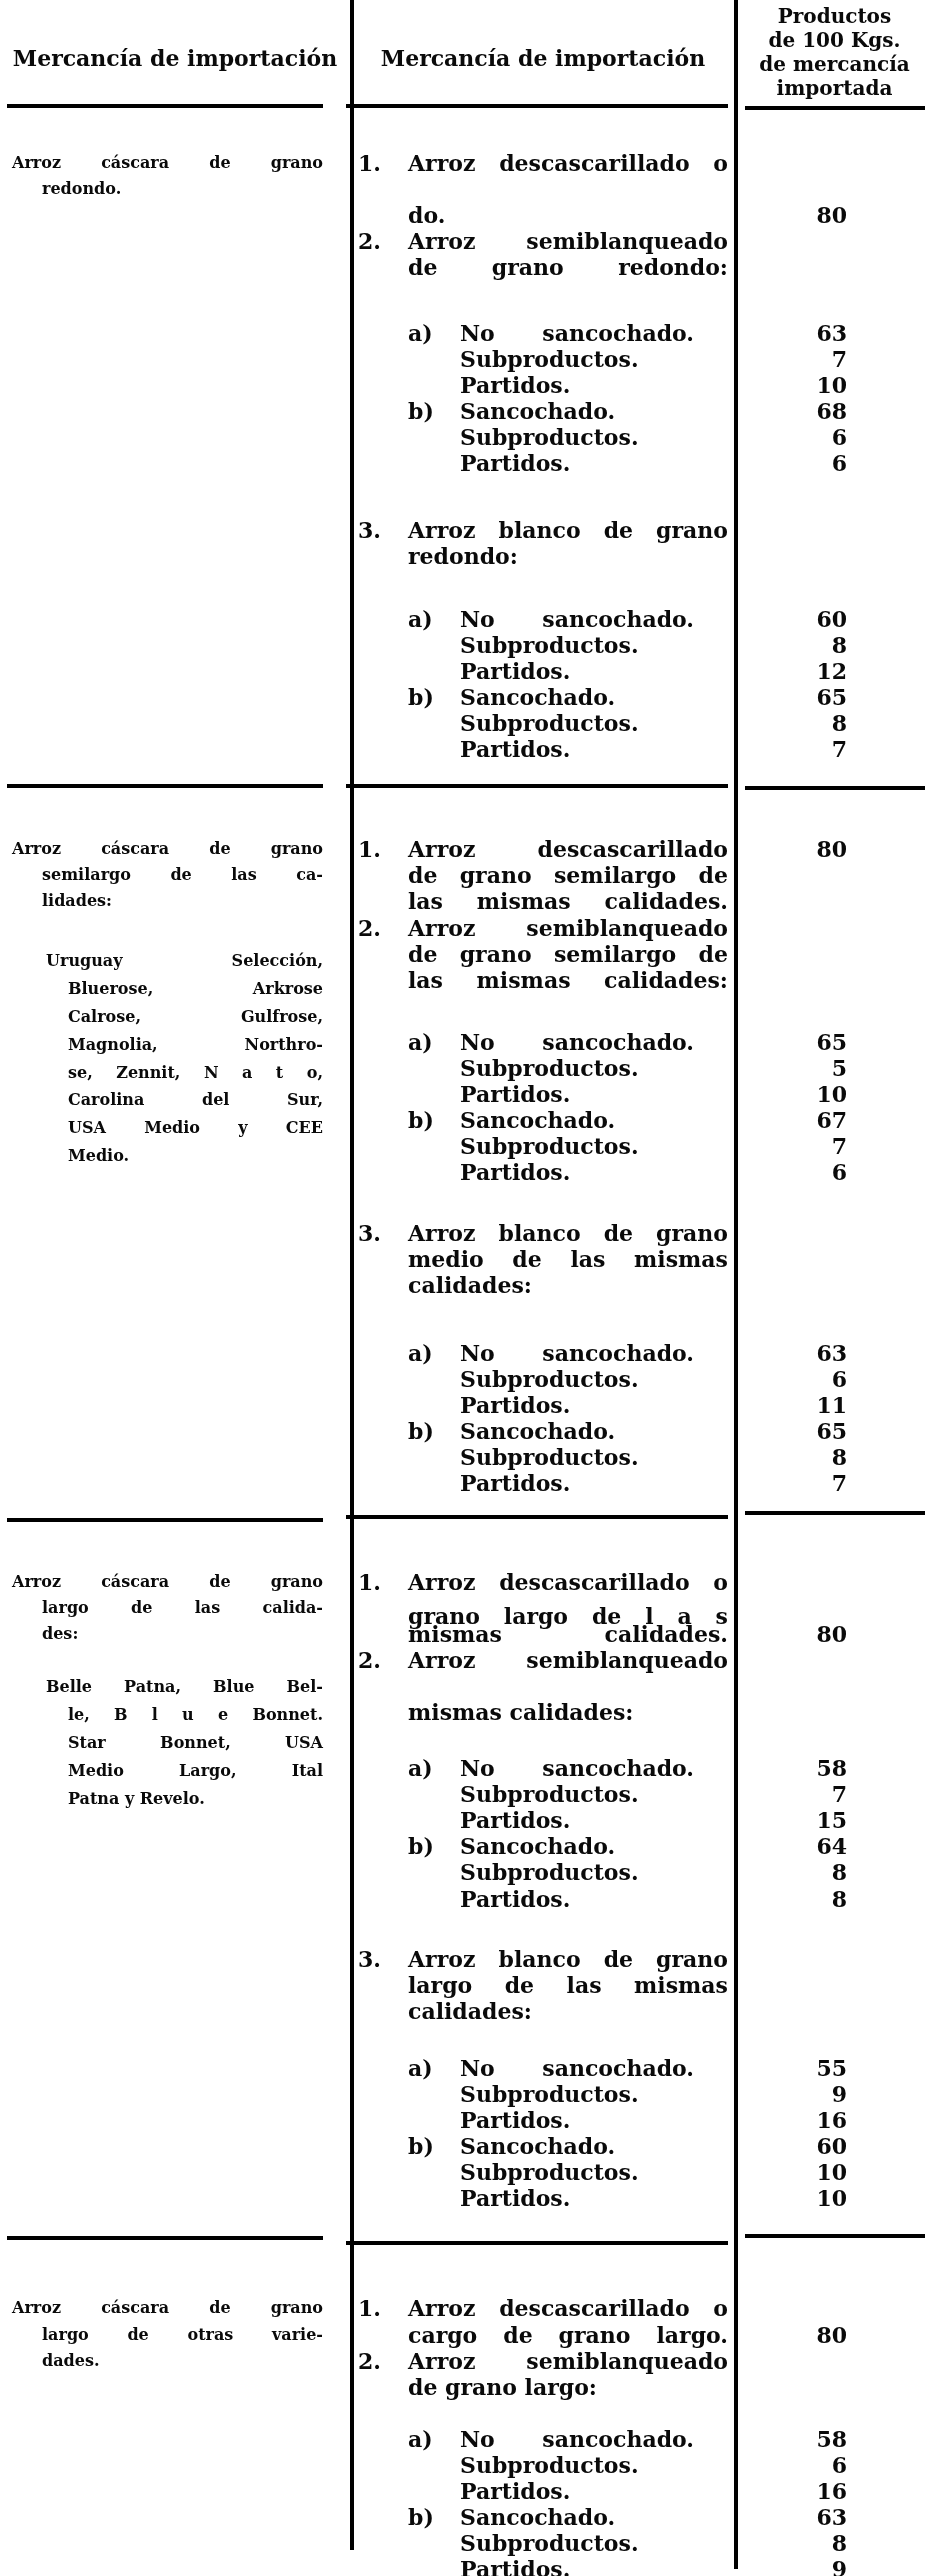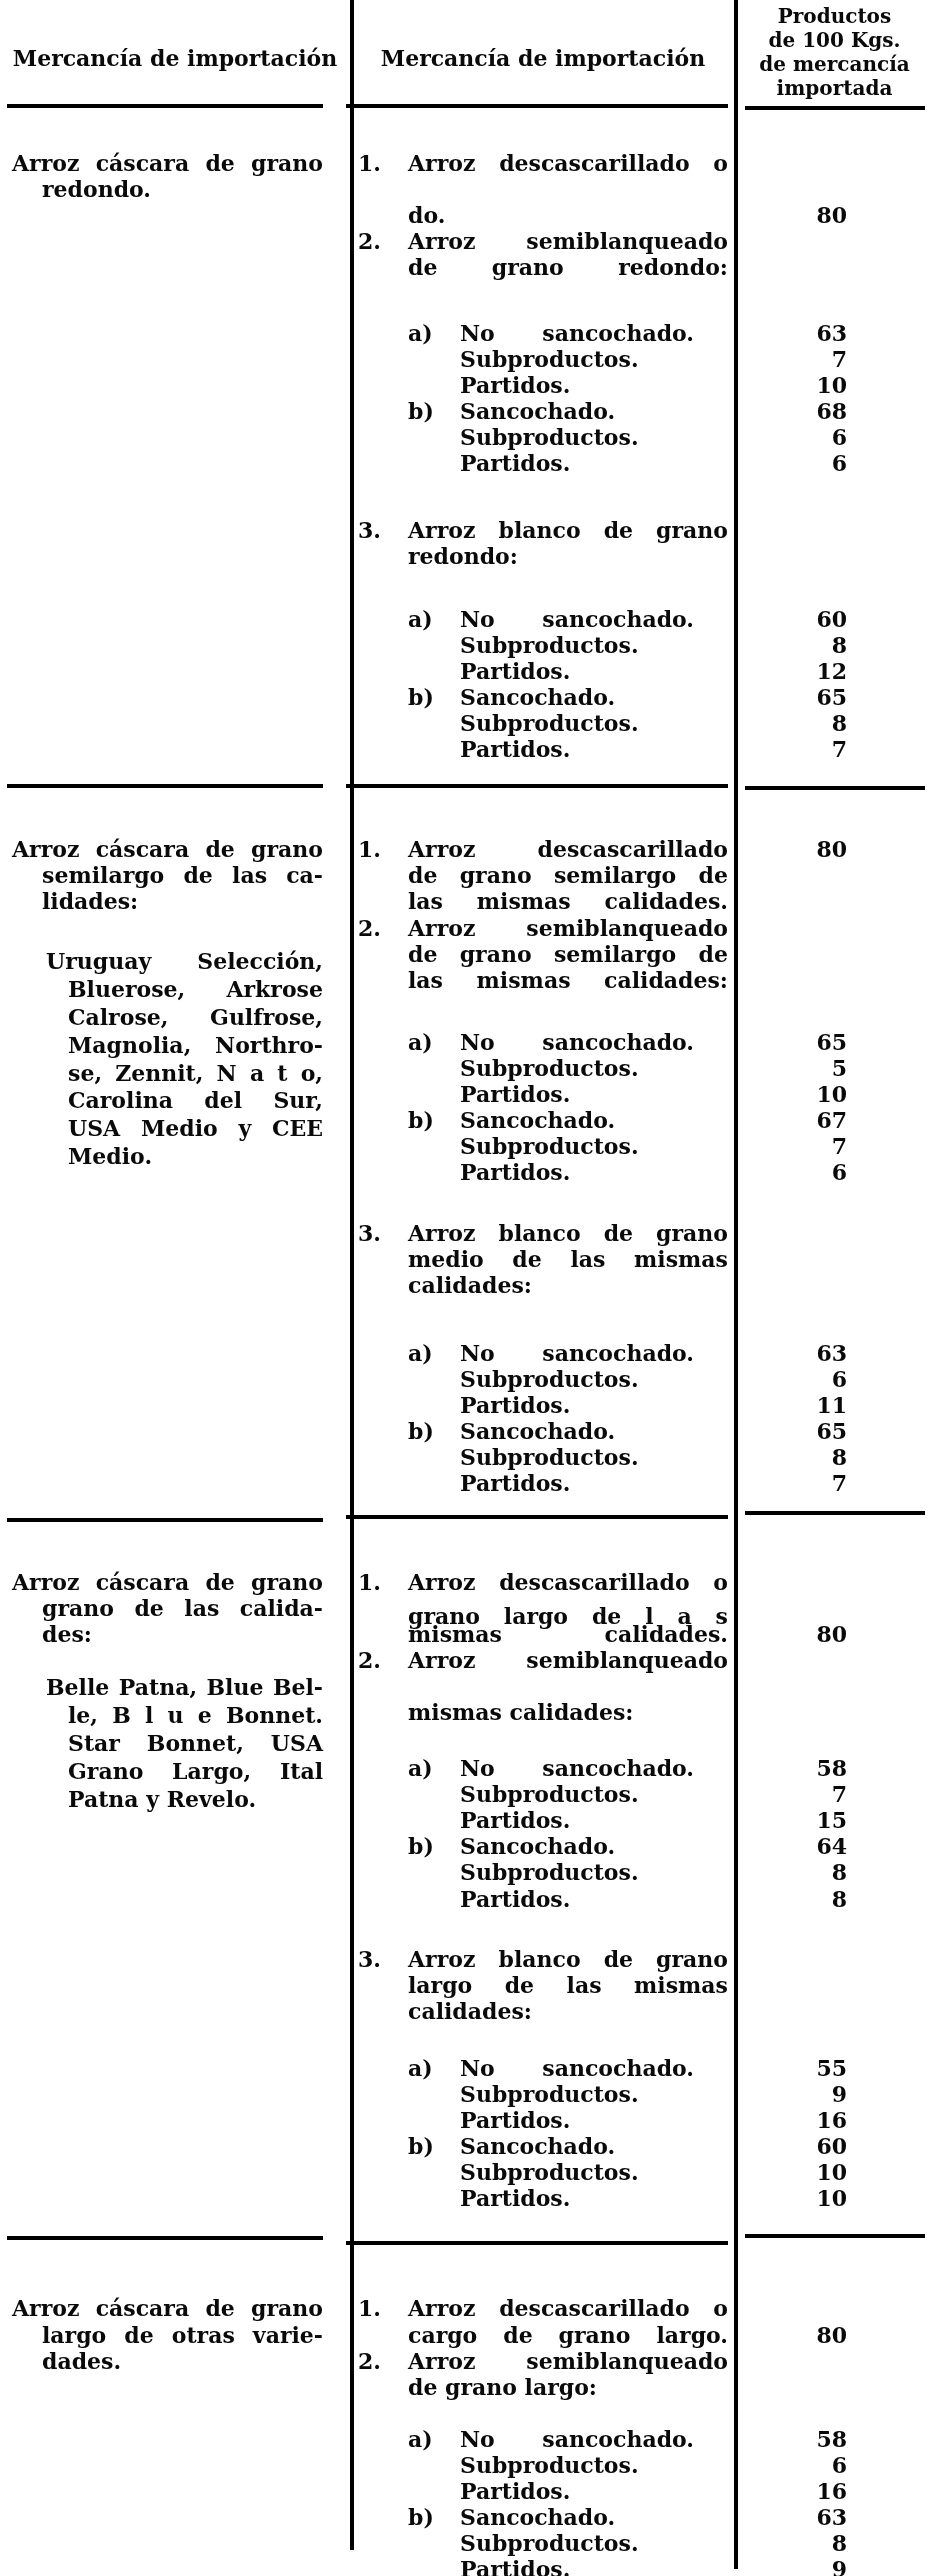--- a/index.html
+++ b/index.html
@@ -9,21 +9,21 @@
   
   .vrule{position:absolute;background:#000;}
   
   .hrule{position:absolute;background:#000;height:4.3px;}
   
   .hdr{position:absolute;font-size:22px;text-align:center;line-height:26px;}
   #hdr1{left:0;width:350px;top:45px;}
   #hdr2{left:353px;width:380px;top:45px;}
   #hdr3{left:734px;width:201px;top:3.5px;font-size:20px;line-height:24px;}
   
-  .ln{position:absolute;font-size:22px;line-height:26px;white-space:nowrap;}
+  .ln{position:absolute;font-size:16px;line-height:26px;white-space:nowrap;}
   .ln.i0{left:12px;width:311px;}
   .ln.i1{left:42px;width:281px;}
   .ln.i2{left:46px;width:277px;}
   .ln.i3{left:68px;width:255px;}
   .row{position:absolute;left:0;top:0;width:935px;height:26px;font-size:22px;line-height:26px;}
   .row .num{position:absolute;left:358px;width:43px;}
   .row .sub{position:absolute;left:408px;width:43px;}
   .row .txt{position:absolute;white-space:nowrap;}
   .row .txt.l1{left:408px;width:320px;}
   .row .txt.l2{left:460px;width:234px;}
@@ -72,26 +72,26 @@
       <div class="ln i1" style="top: 888px;">lidades:</div>
       <div class="ln i2 j" style="top: 948px;">Uruguay Selección,</div>
       <div class="ln i3 j" style="top: 976px;">Bluerose, Arkrose</div>
       <div class="ln i3 j" style="top: 1004px;">Calrose, Gulfrose,</div>
       <div class="ln i3 j" style="top: 1032px;">Magnolia, Northro-</div>
       <div class="ln i3 j" style="top: 1060px;">se, Zennit, N a t o,</div>
       <div class="ln i3 j" style="top: 1087px;">Carolina del Sur,</div>
       <div class="ln i3 j" style="top: 1115px;">USA Medio y CEE</div>
       <div class="ln i3" style="top: 1143px;">Medio.</div>
       <div class="ln i0 j" style="top: 1569px;">Arroz cáscara de grano</div>
-      <div class="ln i1 j" style="top: 1595px;">grano de las calida-</div>
+      <div class="ln i1 j" style="top: 1595px;">largo de las calida-</div>
       <div class="ln i1" style="top: 1621px;">des:</div>
       <div class="ln i2 j" style="top: 1674px;">Belle Patna, Blue Bel-</div>
       <div class="ln i3 j" style="top: 1702px;">le, B l u e Bonnet.</div>
       <div class="ln i3 j" style="top: 1730px;">Star Bonnet, USA</div>
-      <div class="ln i3 j" style="top: 1758px;">Grano Largo, Ital</div>
+      <div class="ln i3 j" style="top: 1758px;">Medio Largo, Ital</div>
       <div class="ln i3" style="top: 1786px;">Patna y Revelo.</div>
       <div class="ln i0 j" style="top: 2295px;">Arroz cáscara de grano</div>
       <div class="ln i1 j" style="top: 2322px;">largo de otras varie-</div>
       <div class="ln i1" style="top: 2348px;">dades.</div>
     </div>
   <div class="layer" id="exp-layer">
       <div class="row" style="top: 150px;">
         <span class="num">1.</span>
         <span class="txt l1 j">Arroz descascarillado o</span>
       </div>

